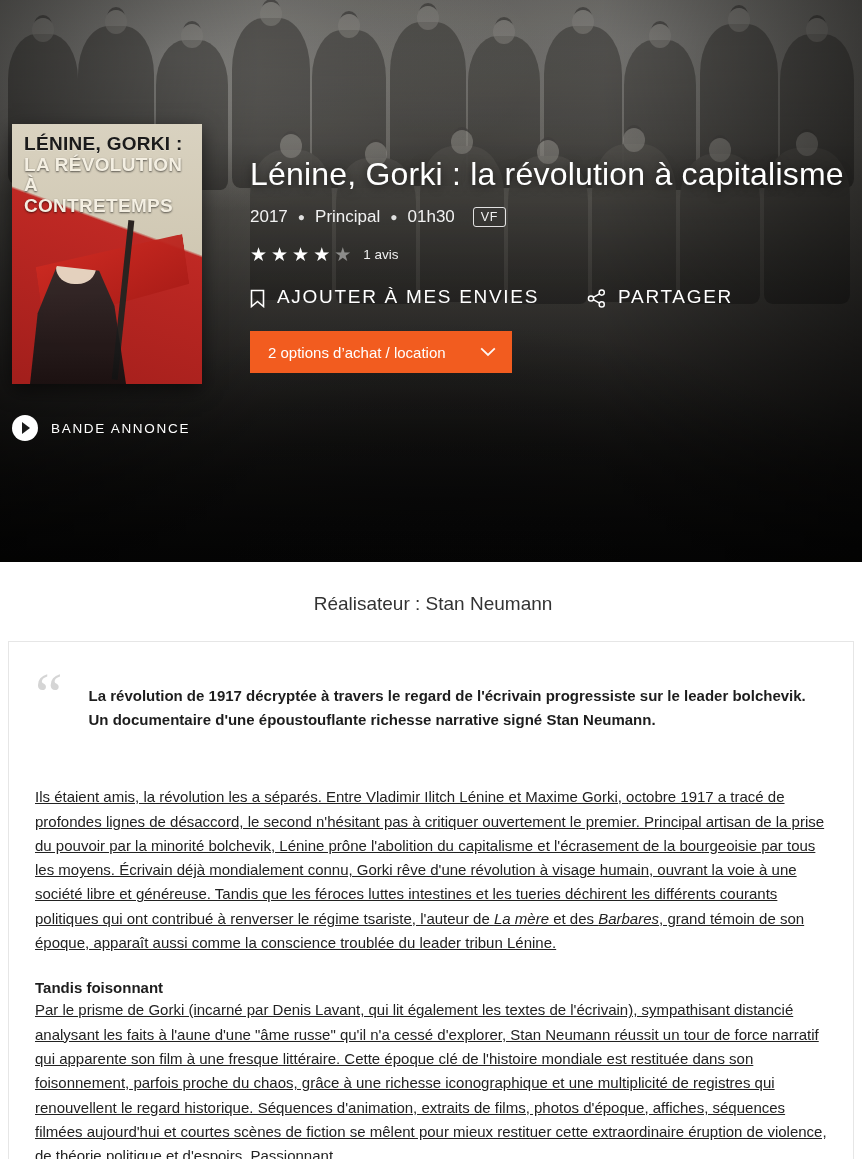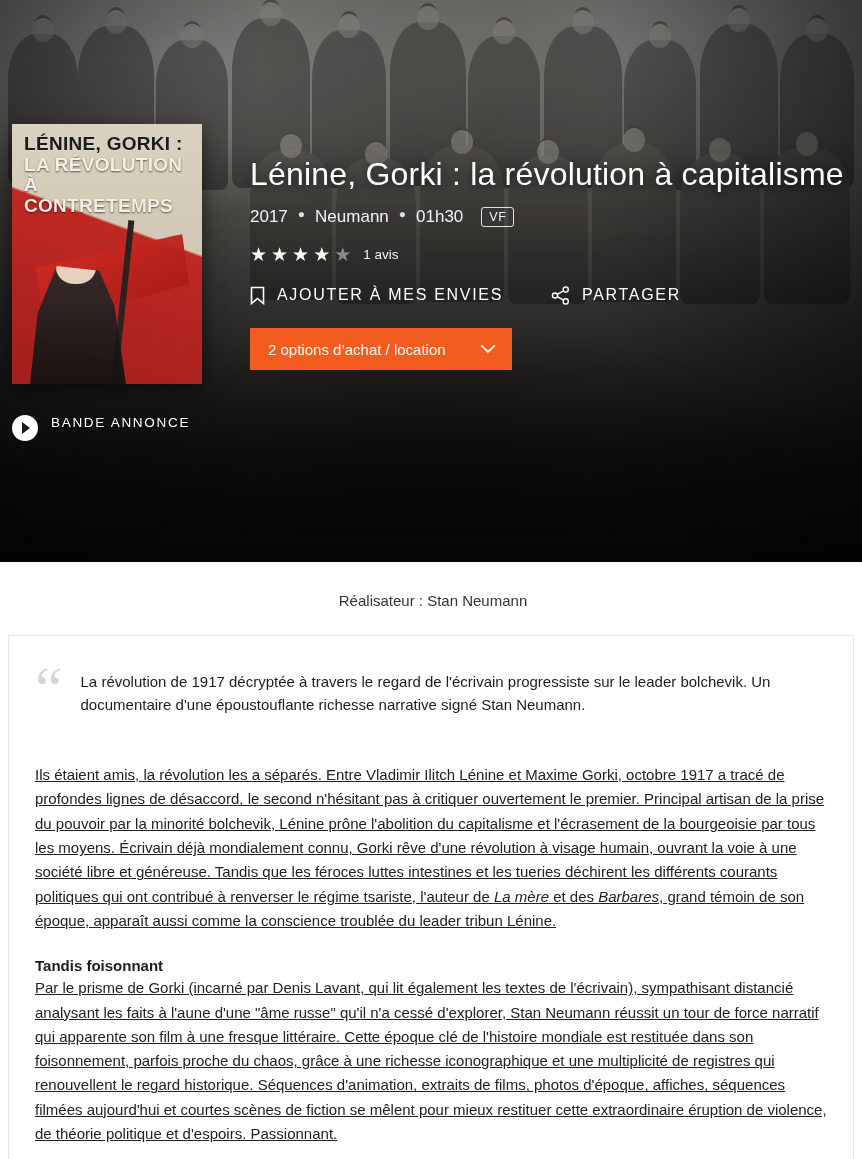--- a/index.html
+++ b/index.html
@@ -110,21 +110,21 @@
     letter-spacing: .3px;
     color: #1b1b1b;
     text-transform: uppercase;
     z-index: 3;
     text-shadow: 0 1px 0 rgba(255,255,255,.25);
   }
   .poster-title .l2, .poster-title .l3 { color:#f4efe2; text-shadow:0 1px 2px rgba(0,0,0,.6); }
 
   .trailer {
     display: flex;
-    align-items: flex-start;
+    align-items: center;
     gap: 13px;
     margin-top: 31px;
     color: #fff;
     cursor: pointer;
   }
   .play-circle {
     width: 26px; height: 26px;
     border-radius: 50%;
     background: #fff;
     position: relative;
@@ -149,21 +149,21 @@
   .info-col { padding-left: 36px; padding-top: 32px; color: #fff; }
   .movie-title {
     font-size: 32px;
     font-weight: 400;
     margin: 0 0 14px 0;
     letter-spacing: .2px;
     text-shadow: 0 2px 10px rgba(0,0,0,.6);
   }
   .meta-row {
     display: flex;
-    align-items: flex-start;
+    align-items: center;
     gap: 0;
     font-size: 17px;
     color: #f2f2f2;
     margin-bottom: 18px;
   }
   .meta-row .dot { margin: 0 10px; font-size: 12px; opacity: .9; }
   .vf-badge {
     margin-left: 18px;
     border: 1px solid rgba(255,255,255,.85);
     border-radius: 3px;
@@ -183,24 +183,24 @@
   .reviews { font-size: 13.5px; color: #f0f0f0; }
 
   .action-row {
     display: flex;
     align-items: center;
     gap: 48px;
     margin-bottom: 23px;
   }
   .action {
     display: flex;
-    align-items: flex-start;
+    align-items: flex-end;
     gap: 12px;
     color: #fff;
-    font-size: 16px;
+    font-size: 19px;
     letter-spacing: 1.7px;
     text-transform: uppercase;
     cursor: pointer;
   }
   .icon-svg { display: block; }
 
   .buy-btn {
     display: inline-flex;
     align-items: center;
     justify-content: space-between;
@@ -213,21 +213,21 @@
     font-family: "Liberation Sans", sans-serif;
     cursor: pointer;
     min-width: 262px;
   }
   .buy-btn .chev { font-size: 13px; opacity: .95; }
 
   
   .credits {
     text-align: center;
     color: #333;
-    font-size: 15px;
+    font-size: 19px;
     line-height: 1.52;
     padding: 28px 0 22px 4px;
   }
 
   
   .synopsis-card {
     margin: 0 8px 12px 8px;
     background: #fff;
     border: 1px solid #e6e6e6;
     border-bottom: none;
@@ -236,25 +236,25 @@
   .lead-wrap { display: flex; gap: 10px; }
   .quote-mark {
     font-family: "Liberation Serif", serif;
     font-size: 62px;
     line-height: .72;
     color: #d5d5d5;
     flex: 0 0 auto;
     margin-top: 4px;
   }
   .lead {
-    font-weight: 400;
+    font-weight: 700;
     font-size: 15px;
     line-height: 1.58;
     color: #1d1d1d;
-    margin: 8px;
+    margin: 16px;
   }
   .body-text {
     font-size: 15px;
     line-height: 1.62;
     color: #222;
     margin: 38px 0 0 0;
     text-decoration: underline;
   }
   .body-text em { font-style: italic; }
   .subhead {
@@ -312,21 +312,21 @@
         <span class="trailer-label">BANDE ANNONCE</span>
       </div>
     </div>
 
     <div class="info-col">
       <h1 class="movie-title">Lénine, Gorki : la révolution à capitalisme</h1>
 
       <div class="meta-row">
         <span>2017</span>
         <span class="dot">●</span>
-        <span>Neumann</span>
+        <span>Principal</span>
         <span class="dot">●</span>
         <span>01h30</span>
         <span class="vf-badge">VF</span>
       </div>
 
       <div class="rating-row">
         <span class="stars">
           <span class="star">★</span>
           <span class="star">★</span>
           <span class="star">★</span>

